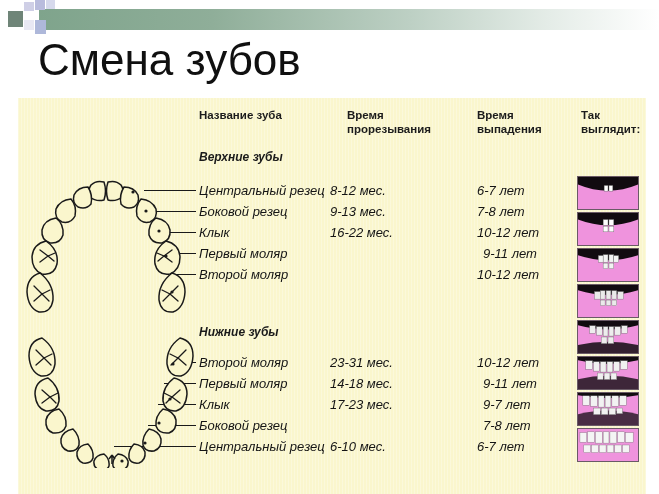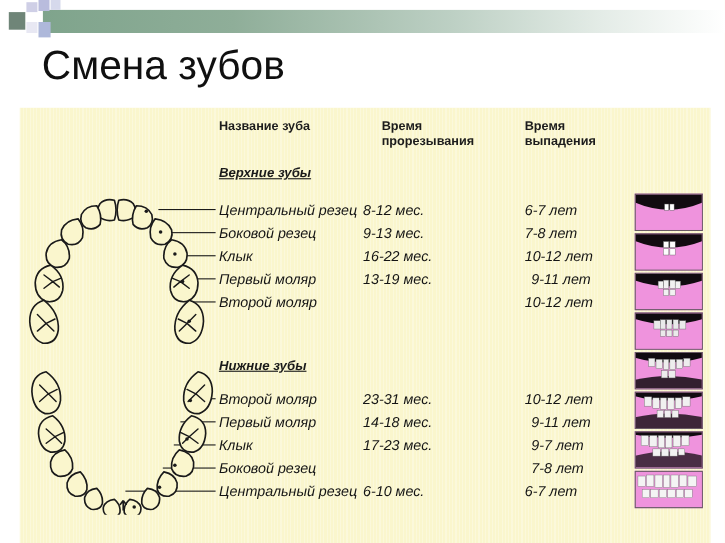--- a/index.html
+++ b/index.html
@@ -23,21 +23,21 @@
   .sq-b{left:24px; top:2px;  width:10px;height:9px; background:#cfcfe6;}
   .sq-c{left:24px; top:20px; width:10px;height:10px;background:#e8e8f3;}
   .sq-d{left:35px; top:0px;  width:10px;height:10px;background:#b9bcdd;}
   .sq-e{left:35px; top:20px; width:11px;height:14px;background:#aeb8da;}
   .sq-f{left:46px; top:0px;  width:9px; height:9px; background:#d6d9ec;}
   .sq-g{left:0px;  top:0px;  width:8px; height:32px;background:#ffffff;}
 
   
   #page-title{
     position:absolute;left:38px;top:38px;
-    font-size:37px;line-height:44px;color:#101010;
+    font-size:44px;line-height:44px;color:#101010;
     letter-spacing:0px;white-space:nowrap;
   }
 
   
   #chart-panel{
     position:absolute;left:18px;top:98px;width:628px;height:471px;
     background:#faf6cd;
     background-image:repeating-linear-gradient(to right,
         rgba(255,255,255,0.28) 0px, rgba(255,255,255,0.28) 1px,
         rgba(0,0,0,0) 1px, rgba(0,0,0,0) 3px);
@@ -53,21 +53,21 @@
   
   #milk-label{
     position:absolute;left:15px;top:52px;
     font-size:12.5px;font-weight:bold;color:#d9a8cf;
     letter-spacing:.3px;
   }
 
   
   .section-label{
     position:absolute;left:181px;
-    font-size:12px;font-weight:bold;font-style:italic;color:#1a1a1a;text-decoration:underline;
+    font-size:12px;font-weight:bold;font-style:italic;color:#1a1a1a;
   }
   #sec-upper{top:52px;}
   #sec-lower{top:227px;}
 
   
   .row{position:absolute;left:181px;width:420px;height:21px;}
   .cell{position:absolute;font-size:13px;color:#141414;line-height:21px;white-space:nowrap;font-style:italic;}
   .c-name {left:0px;}
   .c-erupt{left:131px;}
   .c-fall {left:278px;}
@@ -110,20 +110,24 @@
   <div class="col-head" id="head-erupt">
     <div>Время</div>
     <div>прорезывания</div>
   </div>
 
   <div class="col-head" id="head-fall">
     <div>Время</div>
     <div>выпадения</div>
   </div>
 
+  <div class="col-head" id="head-look">
+    <div>Так</div>
+    <div>выглядит:</div>
+  </div>
 
 
   <div class="section-label" id="sec-upper">Верхние зубы</div>
   <div class="section-label" id="sec-lower">Нижние зубы</div>
 
   <div class="row" style="top:82px">
     <span class="cell c-name">Центральный резец</span>
     <span class="cell c-erupt">8-12 мес.</span>
     <span class="cell c-fall">6-7 лет</span>
   </div>
@@ -132,21 +136,20 @@
     <span class="cell c-erupt">9-13 мес.</span>
     <span class="cell c-fall">7-8 лет</span>
   </div>
   <div class="row" style="top:124px">
     <span class="cell c-name">Клык</span>
     <span class="cell c-erupt">16-22 мес.</span>
     <span class="cell c-fall">10-12 лет</span>
   </div>
   <div class="row" style="top:145px">
     <span class="cell c-name">Первый моляр</span>
-    <span class="cell c-erupt">13-19 мес.</span>
     <span class="cell c-fall ind">9-11 лет</span>
   </div>
   <div class="row" style="top:166px">
     <span class="cell c-name">Второй моляр</span>
     <span class="cell c-fall">10-12 лет</span>
   </div>
 
   <div class="row" style="top:254px">
     <span class="cell c-name">Второй моляр</span>
     <span class="cell c-erupt">23-31 мес.</span>

